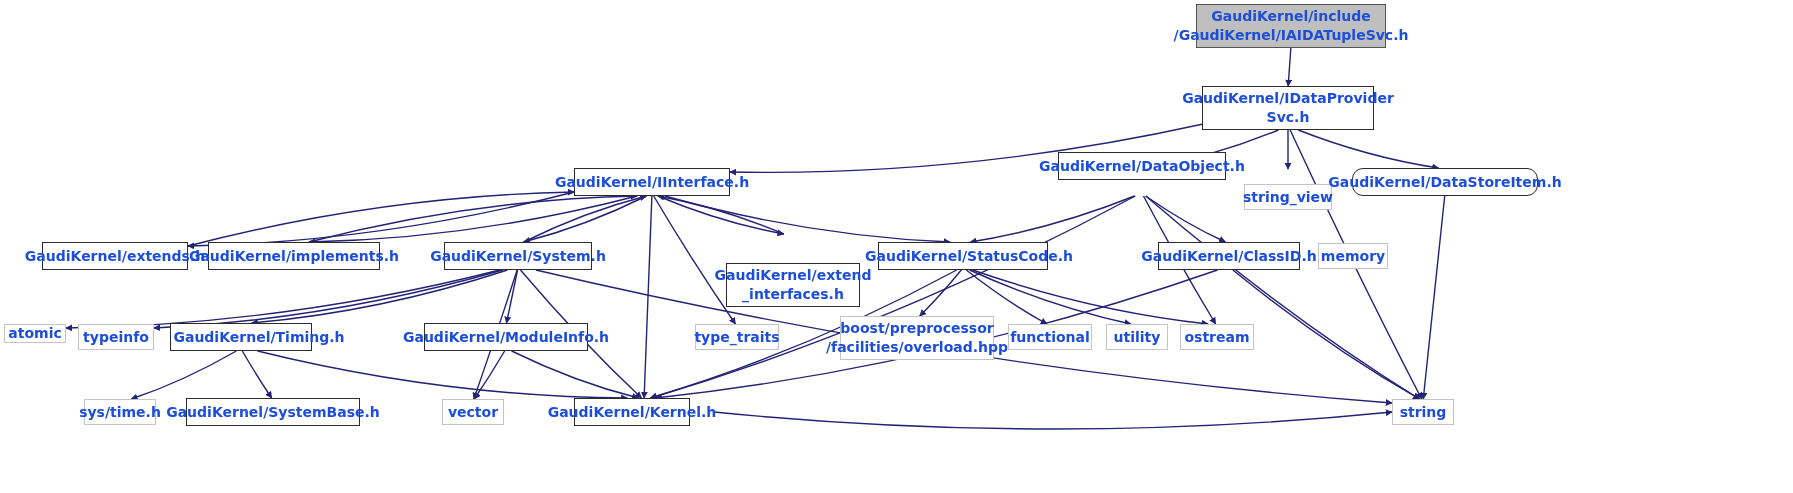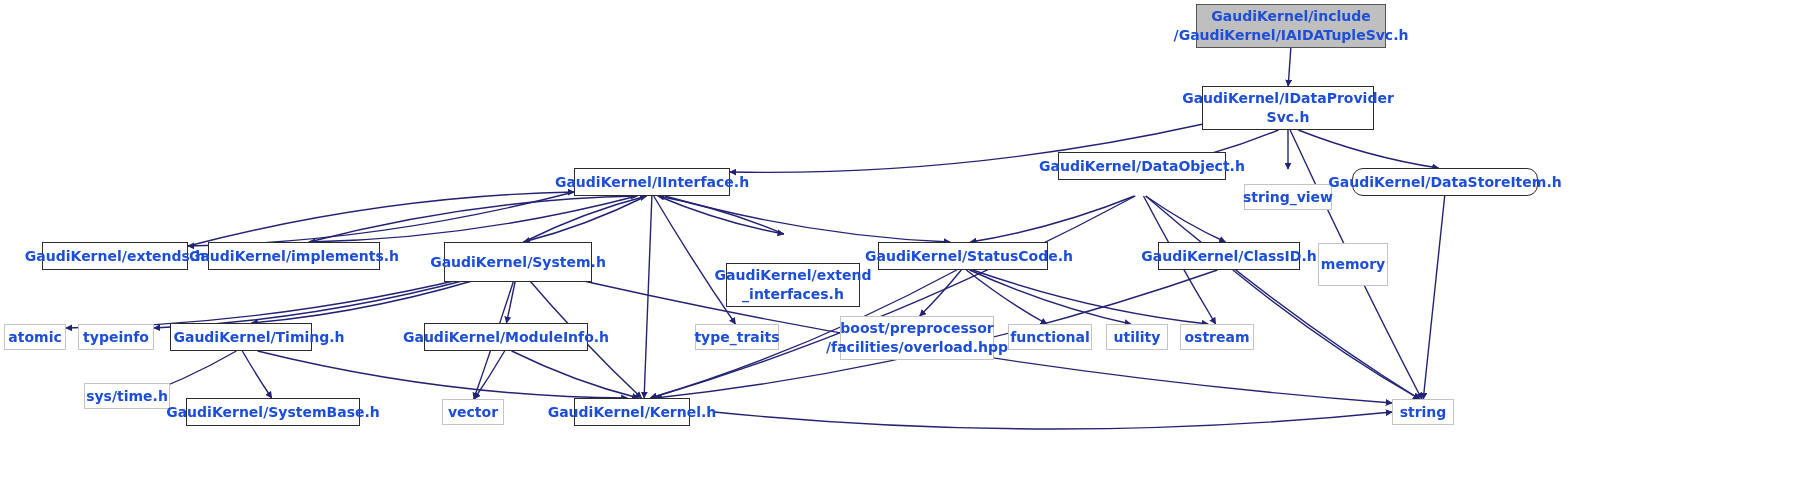--- a/index.html
+++ b/index.html
@@ -119,36 +119,36 @@
       <div class="node root local" style="left: 1196px; top: 4px; width: 190px; height: 44px;"><span class="label">GaudiKernel/include
 /GaudiKernel/IAIDATupleSvc.h</span></div>
       <div class="node local" style="left: 1202px; top: 86px; width: 172px; height: 44px;"><span class="label">GaudiKernel/IDataProvider
 Svc.h</span></div>
       <div class="node local" style="left: 574px; top: 168px; width: 156px; height: 28px;"><span class="label">GaudiKernel/IInterface.h</span></div>
       <div class="node local" style="left: 1058px; top: 152px; width: 168px; height: 28px;"><span class="label">GaudiKernel/DataObject.h</span></div>
       <div class="node system" style="left: 1244px; top: 184px; width: 88px; height: 26px;"><span class="label">string_view</span></div>
       <div class="node local" style="left: 1352px; top: 168px; width: 186px; height: 28px; border-radius: 11px;"><span class="label">GaudiKernel/DataStoreItem.h</span></div>
       <div class="node local" style="left: 42px; top: 242px; width: 146px; height: 28px;"><span class="label">GaudiKernel/extends.h</span></div>
       <div class="node local" style="left: 208px; top: 242px; width: 172px; height: 28px;"><span class="label">GaudiKernel/implements.h</span></div>
-      <div class="node local" style="left: 444px; top: 242px; width: 148px; height: 40px;"><span class="label">GaudiKernel/System.h</span></div>
+      <div class="node local" style="left: 444px; top: 242px; width: 148px; height: 28px;"><span class="label">GaudiKernel/System.h</span></div>
       <div class="node local" style="left: 726px; top: 234px; width: 134px; height: 44px; margin-top: 29px;"><span class="label">GaudiKernel/extend
 _interfaces.h</span></div>
       <div class="node local" style="left: 878px; top: 242px; width: 170px; height: 28px; padding-left: 12px;"><span class="label">GaudiKernel/StatusCode.h</span></div>
       <div class="node local" style="left: 1158px; top: 242px; width: 142px; height: 28px;"><span class="label">GaudiKernel/ClassID.h</span></div>
-      <div class="node system" style="left: 1318px; top: 243px; width: 70px; height: 43px;"><span class="label">memory</span></div>
-      <div class="node system" style="left: 4px; top: 324px; width: 62px; height: 26px;"><span class="label">atomic</span></div>
+      <div class="node system" style="left: 1318px; top: 243px; width: 70px; height: 26px;"><span class="label">memory</span></div>
+      <div class="node system" style="left: 4px; top: 324px; width: 62px; height: 19px;"><span class="label">atomic</span></div>
       <div class="node system" style="left: 78px; top: 324px; width: 76px; height: 26px;"><span class="label">typeinfo</span></div>
       <div class="node local" style="left: 170px; top: 323px; width: 142px; height: 28px; padding-left: 36px;"><span class="label">GaudiKernel/Timing.h</span></div>
       <div class="node local" style="left: 424px; top: 323px; width: 164px; height: 28px;"><span class="label">GaudiKernel/ModuleInfo.h</span></div>
       <div class="node system" style="left: 695px; top: 324px; width: 84px; height: 26px;"><span class="label">type_traits</span></div>
       <div class="node system" style="left: 840px; top: 316px; width: 154px; height: 44px;"><span class="label">boost/preprocessor
 /facilities/overload.hpp</span></div>
       <div class="node system" style="left: 1008px; top: 324px; width: 84px; height: 26px;"><span class="label">functional</span></div>
       <div class="node system" style="left: 1106px; top: 324px; width: 62px; height: 26px;"><span class="label">utility</span></div>
       <div class="node system" style="left: 1180px; top: 324px; width: 74px; height: 26px;"><span class="label">ostream</span></div>
-      <div class="node system" style="left: 84px; top: 383px; width: 86px; height: 26px;"><span class="label">sys/time.h</span></div>
+      <div class="node system" style="left: 84px; top: 399px; width: 72px; height: 26px;"><span class="label">sys/time.h</span></div>
       <div class="node local" style="left: 186px; top: 398px; width: 174px; height: 28px;"><span class="label">GaudiKernel/SystemBase.h</span></div>
       <div class="node system" style="left: 442px; top: 399px; width: 62px; height: 26px;"><span class="label">vector</span></div>
       <div class="node local" style="left: 574px; top: 398px; width: 116px; height: 28px;"><span class="label">GaudiKernel/Kernel.h</span></div>
       <div class="node system" style="left: 1392px; top: 399px; width: 62px; height: 26px;"><span class="label">string</span></div>
     </div>
 
 </div>
 
 </body></html>

